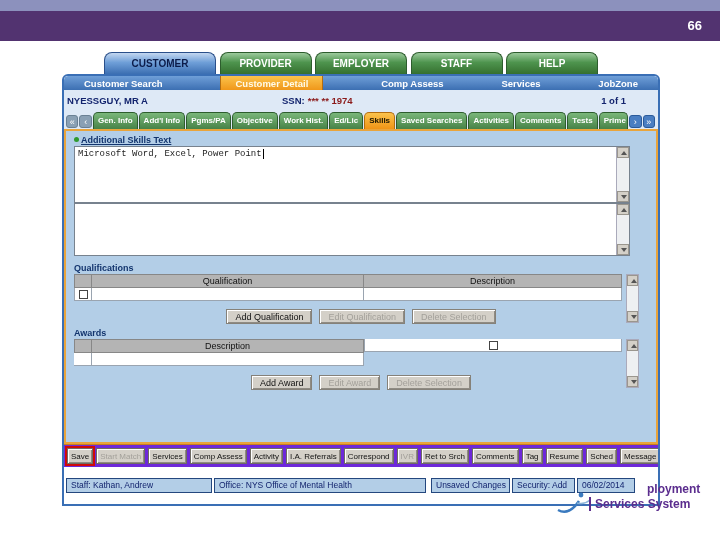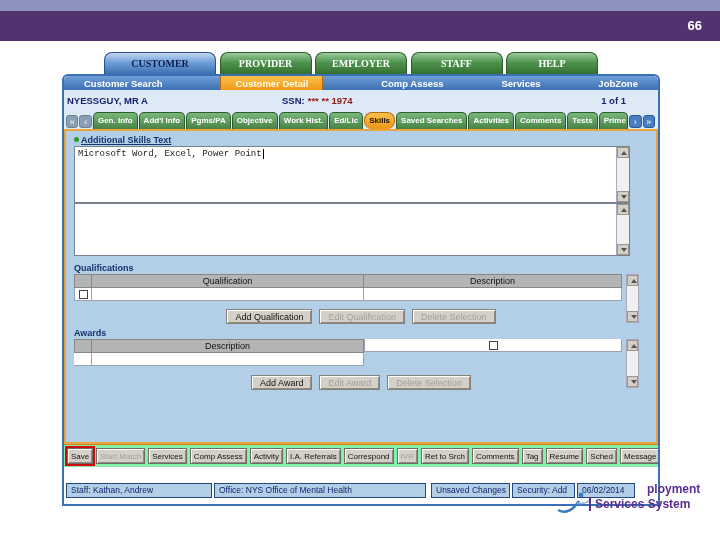--- a/index.html
+++ b/index.html
@@ -11,21 +11,21 @@
   .bar-lavender { position:absolute; left:0; top:0; width:720px; height:11px; background:#8c91bd; }
   .bar-purple   { position:absolute; left:0; top:11px; width:720px; height:30px; background:#523370;
                   color:#fff; font-weight:bold; font-size:13px; line-height:30px; text-align:right;
                   padding-right:18px; }
 
   
   .appwin { position:absolute; left:62px; top:52px; width:598px; height:454px; z-index:2; }
 
   
   .main-tabs { position:relative; height:22px; display:flex; justify-content:space-between;
-               padding-left:42px; padding-right:62px;font-family:Liberation Serif, serif; }
+               padding-left:42px; padding-right:62px; }
   .mtab { width:92px; height:22px; border:1px solid #2d5d2d; border-bottom:none;
           border-radius:8px 8px 0 0; background:linear-gradient(#9cca9c,#4e944e 45%,#35702f);
           color:#fff; font-weight:bold; font-size:10px; text-align:center; line-height:21px;
           cursor:pointer; }
   .mtab.active { width:112px; border-color:#2a4f8a;
           background:linear-gradient(#c3d7f0,#6f9fd8 45%,#3c6fb2); color:#0c1c4a; }
 
   
   .frame { position:absolute; left:0; top:22px; right:0; bottom:0;
            border:2px solid #3a6fb5; border-radius:6px 6px 0 0; background:#fff;
@@ -48,21 +48,21 @@
 
   .subtabs { height:19px; background:#dee9f6; display:flex; align-items:flex-end;
              padding:0 2px; white-space:nowrap; overflow:hidden; }
   .pagerbtn { width:14px; height:13px; border-radius:3px; margin:0 1px 1px 0;
               color:#fff; font-size:9px; line-height:12px; text-align:center; cursor:pointer; }
   .pagerbtn.gray { background:#8aa0b4; border:1px solid #6a8094; }
   .pagerbtn.blue { background:#4a7ec2; border:1px solid #2a5a9a; }
   .stab { height:17px; margin-right:1px; padding:0 4px; border:1px solid #2d5d2d; border-bottom:none;
           border-radius:5px 5px 0 0; background:linear-gradient(#7ab77a,#478247);
           color:#fff; font-weight:bold; font-size:8px; line-height:15px; cursor:pointer; }
-  .stab.active { background:linear-gradient(#fbc34c,#ef9416); border-color:#b36d10; color:#1a1400;border-radius:8px; }
+  .stab.active { background:linear-gradient(#fbc34c,#ef9416); border-color:#b36d10; color:#1a1400; }
   .stab.clip { max-width:34px; overflow:hidden; }
 
   
   .panel { flex:1; background:#b3cee7; border:2px solid #e9a43b; position:relative;
            padding:2px 0 0 0; overflow:hidden; }
   .plabel { color:#13356e; font-weight:bold; font-size:9px; margin:2px 0 1px 8px; }
   .plabel.link { text-decoration:underline; }
   .dot { display:inline-block; width:5px; height:5px; border-radius:50%; background:#2f9a2f;
          margin-right:2px; vertical-align:1px; }
 
@@ -95,31 +95,31 @@
              justify-content:space-between; cursor:pointer; }
 
   .btnrow { display:flex; justify-content:center; gap:7px; }
   .btnrow.q { margin-top:8px; } .btnrow.a { margin-top:9px; }
   .btn { height:15px; background:#d4d0c8; border:1px solid #858179; font-size:9px; color:#111;
          padding:0 8px; box-shadow:inset 1px 1px 0 #fff, inset -1px -1px 0 #8f8b83;
          font-family:"Liberation Sans",sans-serif; cursor:pointer; }
   .btn.dis { color:#a3a09a; }
 
   
-  .toolbar { height:23px; background:#86efac; border-top:1px solid #c87f1f; display:flex;
+  .toolbar { height:23px; background:#6d28d9; border-top:1px solid #c87f1f; display:flex;
              align-items:center; gap:3px; padding:0 3px; }
   .tbtn { height:16px; background:#d4d0c8; border:1px solid #6f6b63; font-size:8px; color:#111;
           padding:0 3px; white-space:nowrap;
           box-shadow:inset 1px 1px 0 #fff, inset -1px -1px 0 #8f8b83;
           font-family:"Liberation Sans",sans-serif; cursor:pointer; }
   .tbtn.save-hl { outline:2px solid #cf0a0a; }
   .tbtn.dis { color:#a3a09a; }
 
   
-  .statusbar { height:37px; background:#fff; display:flex; align-items:flex-start; padding:16px 2px; }
+  .statusbar { height:37px; background:#fff; display:flex; align-items:center; padding:0 2px; }
   .sbox { height:15px; background:#b3cee7; border:1px solid #24477e; color:#13246e;
           font-size:8.5px; line-height:13px; padding:0 4px; margin-right:2px;
           white-space:nowrap; overflow:hidden; }
   .sbox.staff { width:146px; } .sbox.office { width:212px; }
   .sbox.changes { width:79px; margin-left:3px; } .sbox.security { width:63px; }
   .sbox.date { width:58px; }
 
   
   .logo { position:absolute; z-index:3; color:#5b2d8e; font-weight:bold; }
   .logo-line1 { left:647px; top:482px; font-size:12px; }

